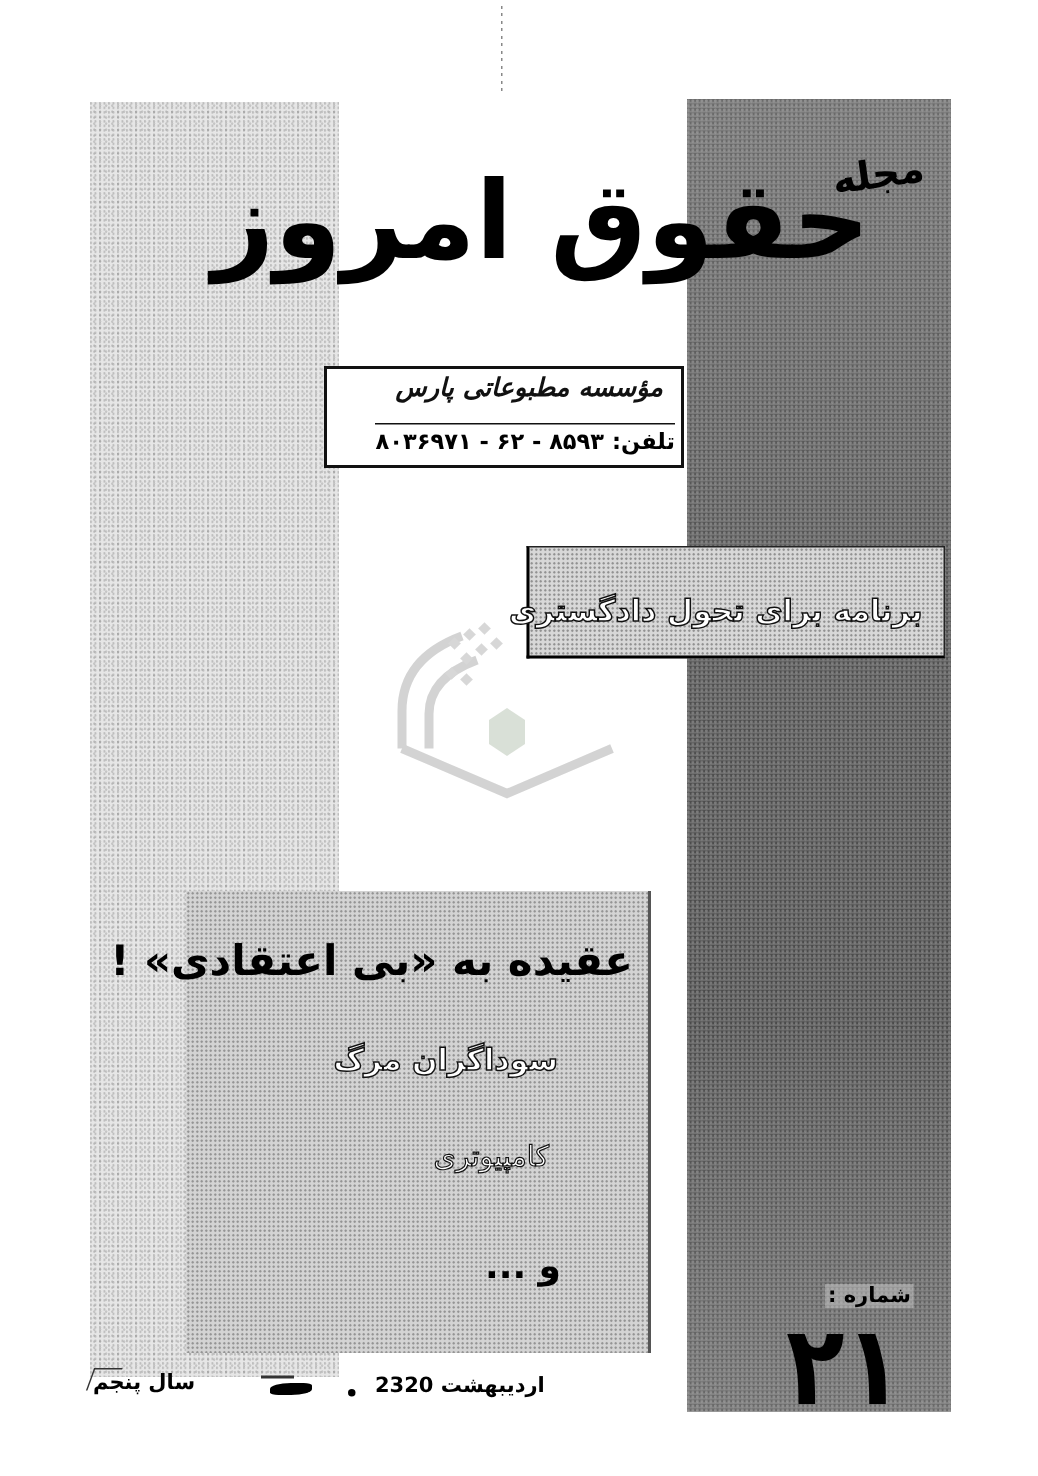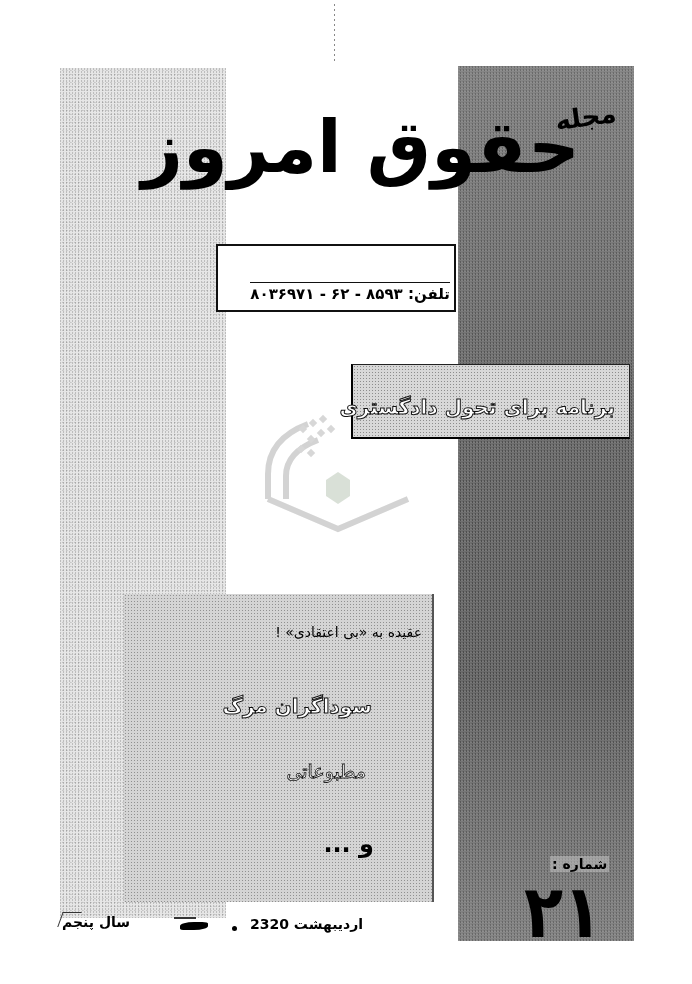--- a/index.html
+++ b/index.html
@@ -153,21 +153,21 @@
       background-size: 3px 3px;
       border-right: 2px solid #555;
       direction: rtl;
     }
     .contents-item {
       position: absolute;
       right: 12px;
       font-family: "DejaVu Sans", sans-serif;
       white-space: nowrap;
     }
-    .ci-0 { top: 30px; font-size: 14px; font-weight: normal; color: #000; right: 10px; }
+    .ci-0 { top: 30px; font-size: 28px; font-weight: bold; color: #000; right: 10px; }
     .ci-1 { top: 100px; font-size: 20px; color: #fff; -webkit-text-stroke: 1px #111; font-weight: bold; right: 60px; }
     .ci-2 { top: 166px; font-size: 19px; color: #fff; -webkit-text-stroke: 0.8px #111; right: 66px; }
     .ci-3 { top: 236px; font-size: 24px; font-weight: bold; color: #000; right: 58px; }
     .issue-label {
       position: absolute;
       left: 550px; top: 856px;
       direction: rtl;
       font-family: "DejaVu Sans", sans-serif;
       font-size: 14px;
       font-weight: bold;
@@ -253,20 +253,21 @@
 
   <div class="left-panel"></div>
   <div class="right-panel"></div>
 
   <div class="title-wrap">
     <span class="title-prefix">مجله</span>
     <span class="title-main">حقوق امروز</span>
   </div>
 
   <div class="publisher-box">
+    <span class="publisher-name">مؤسسه مطبوعاتی پارس</span>
     <span class="publisher-phone">تلفن: ۸۵۹۳ - ۶۲ - ۸۰۳۶۹۷۱</span>
   </div>
 
   <svg class="watermark" viewBox="0 0 200 140">
     <g fill="none" stroke="#b0b0b0" stroke-width="6">
       <path d="M30 95 L30 70 Q30 35 70 20"></path>
       <path d="M48 95 L48 72 Q48 48 80 36"></path>
       <path d="M30 95 L100 125 L170 95"></path>
     </g>
     <g fill="#b8b8b8">
@@ -284,21 +285,21 @@
     </g>
   </svg>
 
   <div class="headline-box">
     <span class="headline-text">برنامه برای تحول دادگستری</span>
   </div>
 
   <div class="contents-box">
     <span class="contents-item ci-0">عقیده به «بی اعتقادی» !</span>
     <span class="contents-item ci-1">سوداگران مرگ</span>
-    <span class="contents-item ci-2">مطبوعاتی</span>
+    <span class="contents-item ci-2">کامپیوتری</span>
     <span class="contents-item ci-3">و ...</span>
   </div>
 
   <span class="issue-label">شماره :</span>
   <span class="issue-number">۲۱</span>
 
   <div class="page-curl"></div>
   <span class="footer-year">سال پنجم</span>
   <div class="footer-ornament-line"></div>
   <div class="footer-ornament"></div>

